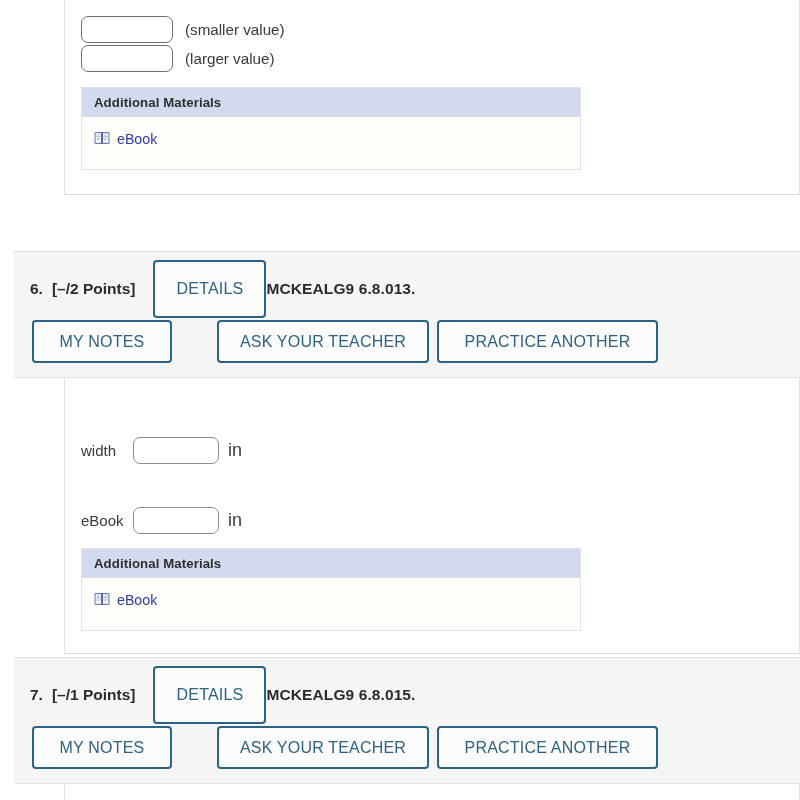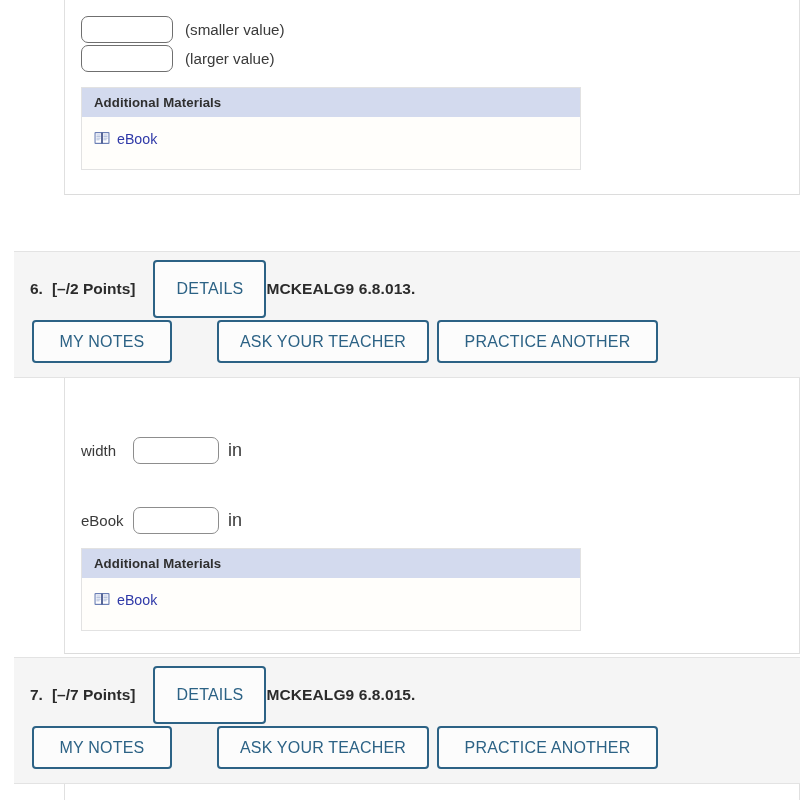--- a/index.html
+++ b/index.html
@@ -309,21 +309,21 @@
       </div>
 
     </div>
   </div>
 
   <div class="question" style="top:657px;">
 
     <div class="q-header">
       <div class="q-header-row1">
         <span class="q-num">7.</span>
-        <span class="q-points">[–/7 Points]</span>
+        <span class="q-points">[–/1 Points]</span>
         <button class="btn btn-details">DETAILS</button>
         <span class="q-code">MCKEALG9 6.8.015.</span>
       </div>
       <div class="q-header-row2">
         <button class="btn btn-action btn-mynotes">MY NOTES</button>
         <button class="btn btn-action btn-ask">ASK YOUR TEACHER</button>
         <button class="btn btn-action btn-practice">PRACTICE ANOTHER</button>
       </div>
     </div>
 

